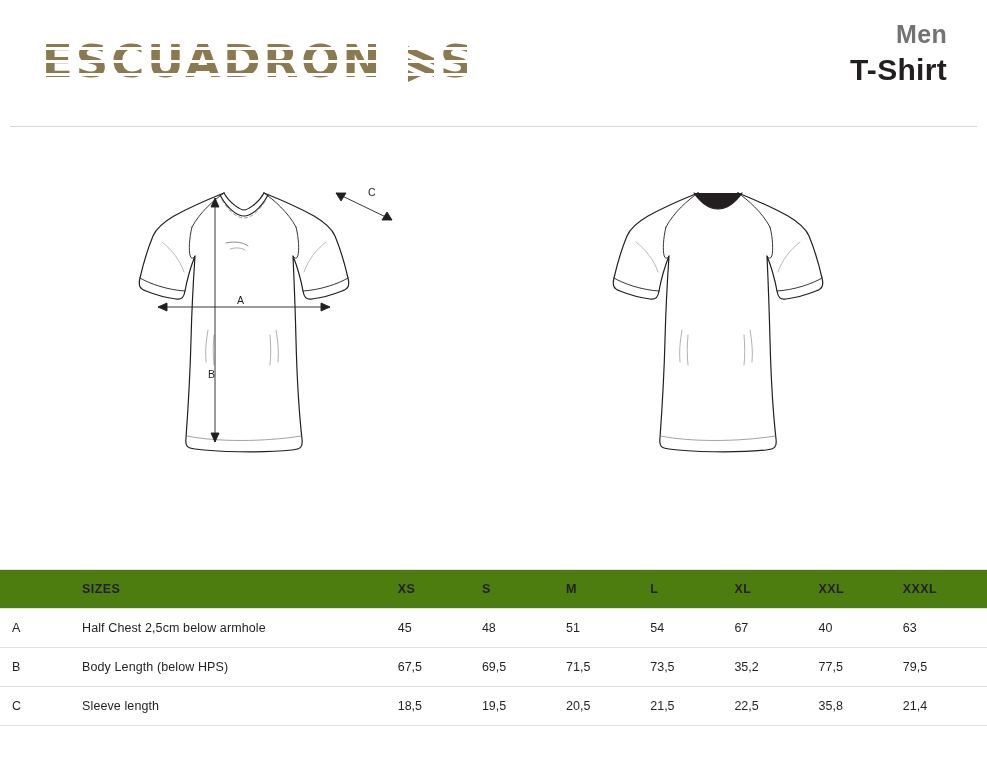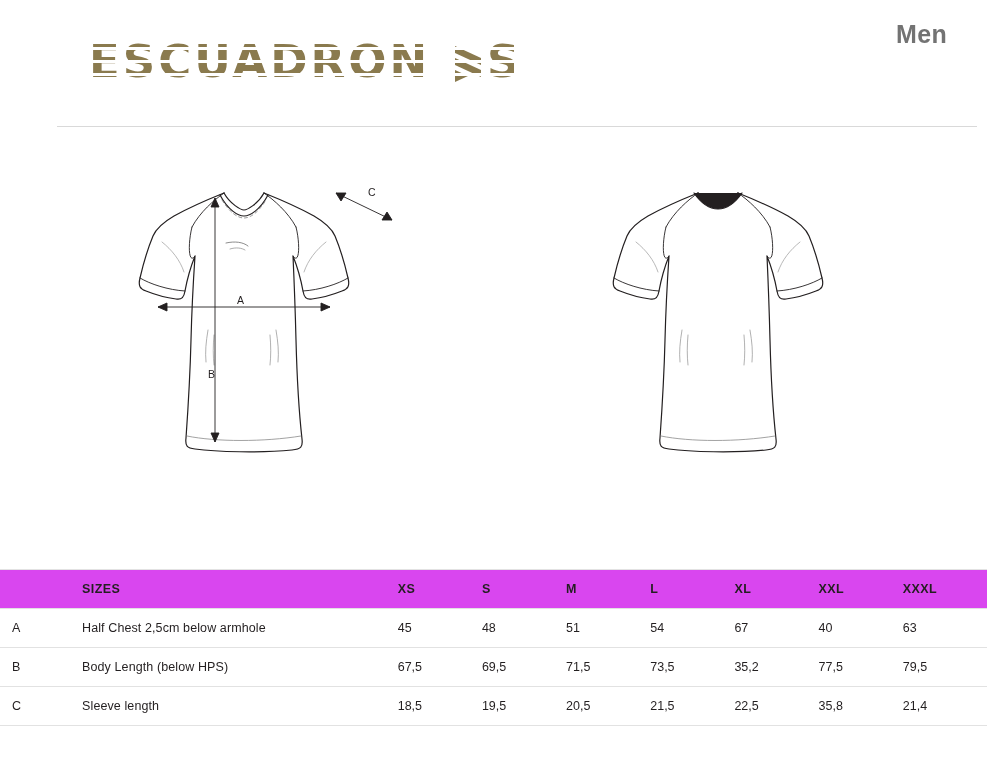--- a/index.html
+++ b/index.html
@@ -13,21 +13,20 @@
     font-family: "Liberation Sans", sans-serif;
     color: #231f20;
     position: relative;
     overflow: hidden;
   }
 
   
   .header {
     position: relative;
     height: 120px;
-    margin-left: 47px;
   }
   .logo-wrap {
     position: absolute;
     left: 42px;
     top: 36px;
   }
 
   .title-block {
     position: absolute;
     right: 40px;
@@ -91,21 +90,21 @@
   .sizes-table th,
   .sizes-table td {
     text-align: left;
     padding: 0;
     height: 38px;
     vertical-align: middle;
     font-weight: normal;
     color: #231f20;
   }
   .sizes-table thead tr {
-    background: #d946ef;
+    background: #4d7c0f;
     padding-left: 44px;
   }
   .sizes-table thead th {
     font-weight: bold;
     letter-spacing: 0.4px;
     font-size: 12.5px;
   }
   .sizes-table tbody tr {
     border-bottom: 1px solid #e2e2e2;
   }
@@ -140,20 +139,21 @@
         <text x="398" y="41" font-family="DejaVu Sans, sans-serif" font-size="45" font-weight="bold" letter-spacing="3">S</text>
         <polygon points="366,10 392,22 392,29 366,17"></polygon>
         <polygon points="366,22 392,34 392,41 366,29"></polygon>
         <polygon points="366,34 379,40 366,46"></polygon>
       </g>
     </svg>
   </div>
 
   <div class="title-block">
     <div class="title-gender">Men</div>
+    <div class="title-product">T-Shirt</div>
   </div>
 
   <div class="header-rule"></div>
 </div>
 
 <div class="figures">
 
   <div class="figure front">
     <svg width="330" height="330" viewBox="0 0 330 330">
       <g fill="none" stroke="#231f20" stroke-width="1.2" stroke-linejoin="round" stroke-linecap="round">

